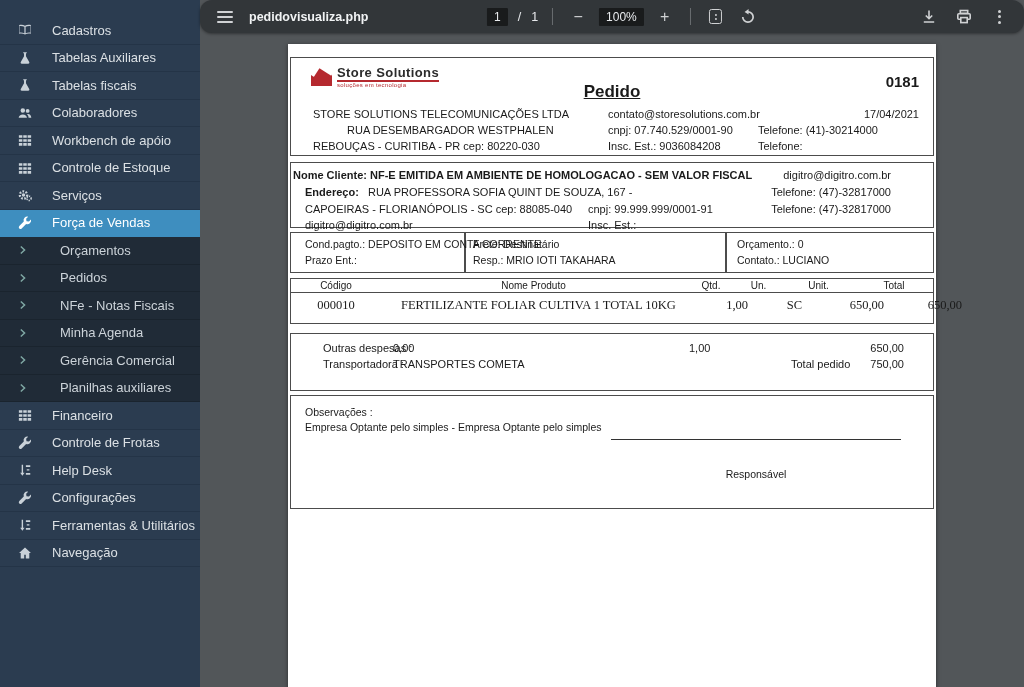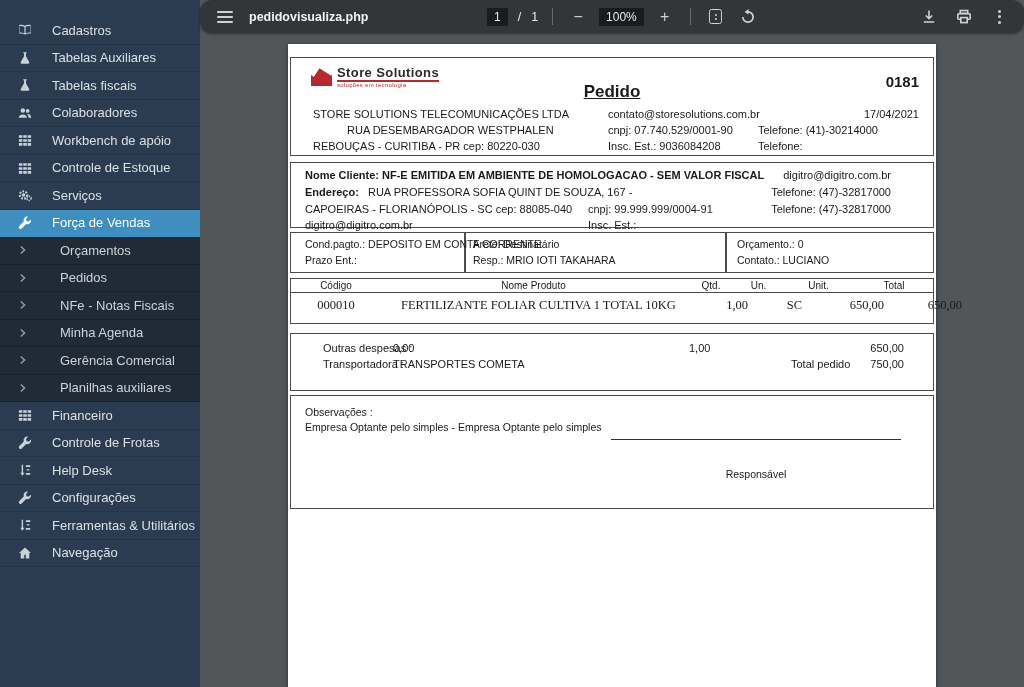--- a/index.html
+++ b/index.html
@@ -362,29 +362,29 @@
 
           <div class="abs fs11" style="left:317px; top:50px;">contato@storesolutions.com.br</div>
           <div class="abs fs11" style="left:317px; top:66px;">cnpj: 07.740.529/0001-90</div>
           <div class="abs fs11" style="left:317px; top:82px;">Insc. Est.: 9036084208</div>
 
           <div class="abs fs11" style="left:467px; top:66px;">Telefone: (41)-30214000</div>
           <div class="abs fs11" style="left:467px; top:82px;">Telefone:</div>
         </div>
 
         <div class="box" style="top:118px; height:66px;">
-          <div class="abs fs11 b" style="left:14px; top:6px;text-align:right;">Nome Cliente: NF-E EMITIDA EM AMBIENTE DE HOMOLOGACAO - SEM VALOR FISCAL</div>
+          <div class="abs fs11 b" style="left:2px; top:6px;text-align:right;">Nome Cliente: NF-E EMITIDA EM AMBIENTE DE HOMOLOGACAO - SEM VALOR FISCAL</div>
           <div class="abs fs11" style="left:14px; top:23px;">
             <span class="b">Endereço:</span>&nbsp;&nbsp;
             <span>RUA PROFESSORA SOFIA QUINT DE SOUZA, 167 -</span>
           </div>
           <div class="abs fs11" style="left:14px; top:40px;">CAPOEIRAS - FLORIANÓPOLIS - SC   cep: 88085-040</div>
           <div class="abs fs11" style="left:14px; top:56px;">digitro@digitro.com.br</div>
 
-          <div class="abs fs11" style="left:297px; top:40px;">cnpj: 99.999.999/0004-91</div>
+          <div class="abs fs11" style="left:297px; top:40px;">cnpj: 99.999.999/0001-91</div>
           <div class="abs fs11" style="left:297px; top:56px;">Insc. Est.:</div>
 
           <div class="abs fs11" style="right:42px; top:6px;">digitro@digitro.com.br</div>
           <div class="abs fs11" style="right:42px; top:23px;">Telefone: (47)-32817000</div>
           <div class="abs fs11" style="right:42px; top:40px;">Telefone: (47)-32817000</div>
         </div>
 
         <div class="box" style="top:188px; height:41px;">
           <div class="vline" style="left:173px;"></div>
           <div class="vline" style="left:434px;"></div>

